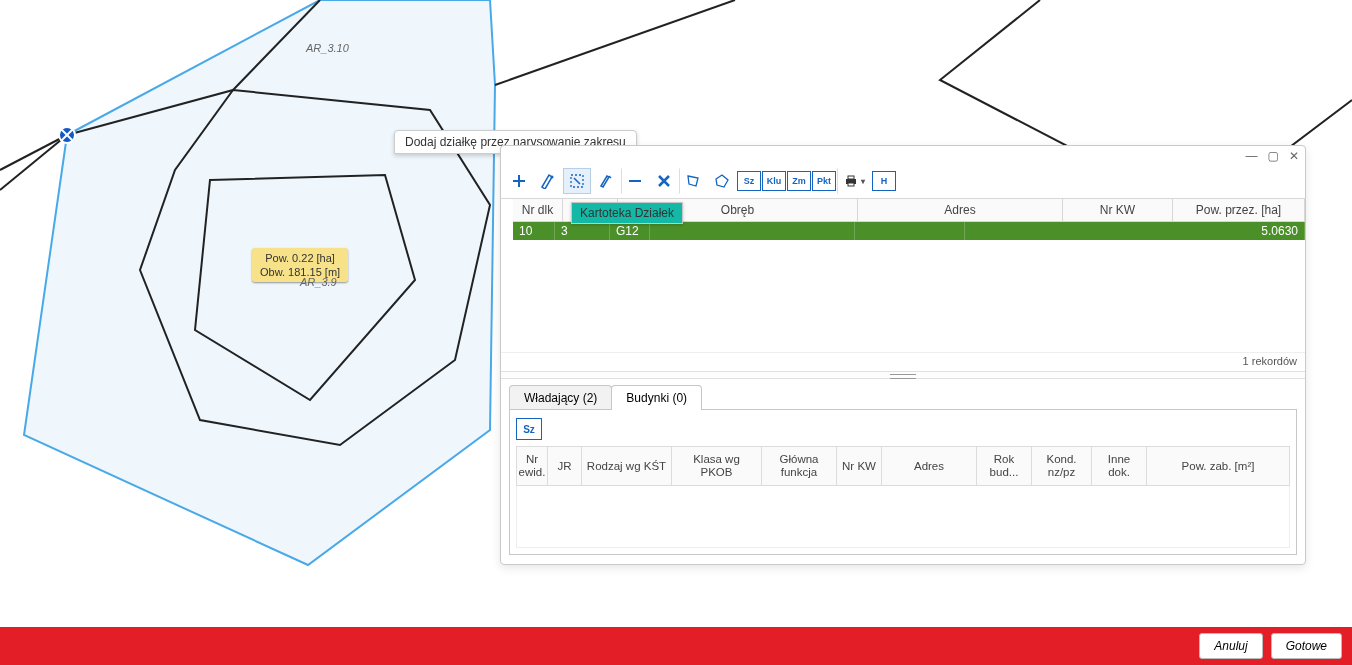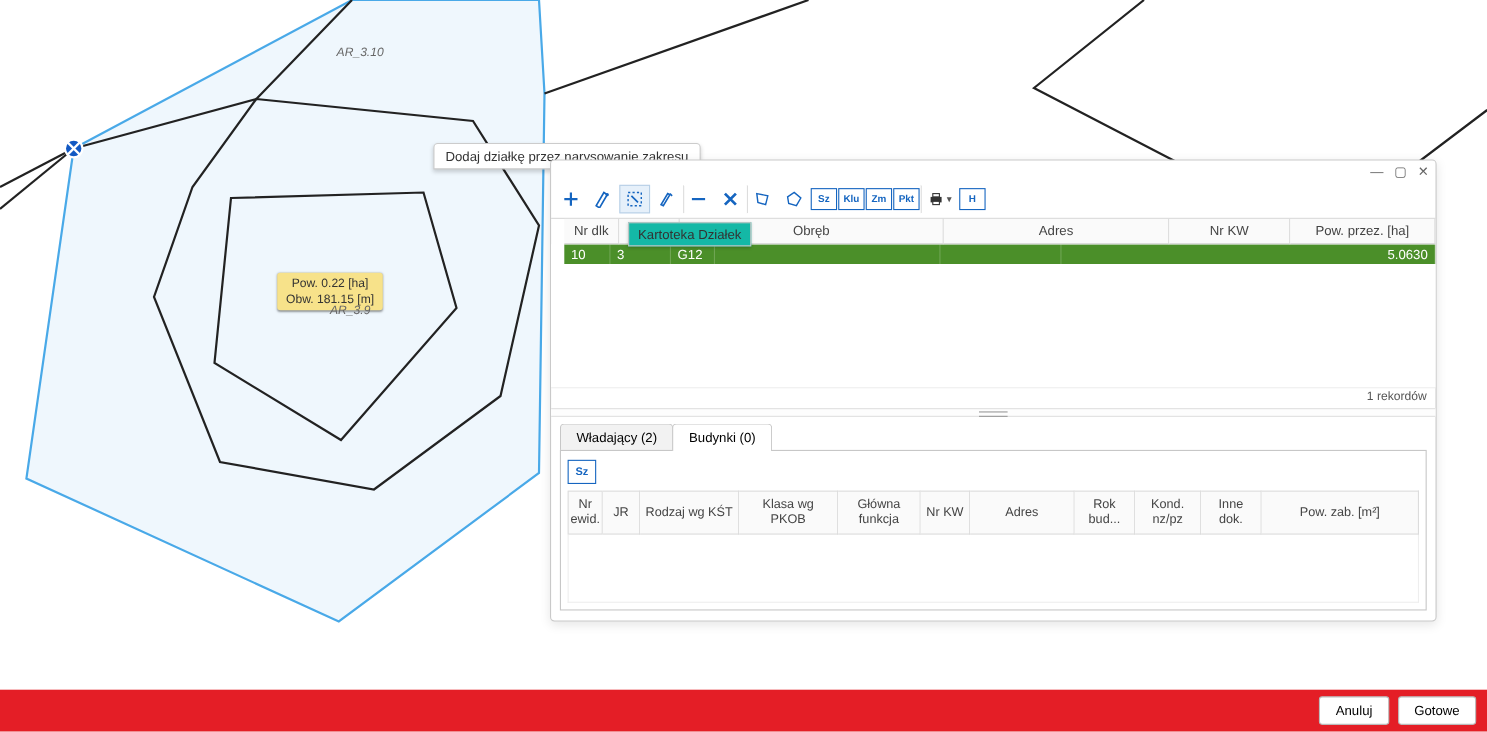--- a/index.html
+++ b/index.html
@@ -229,20 +229,21 @@
     padding-right: 10px;
   }
   .bottom-bar button {
     background: #fff;
     border: 1px solid #bbb;
     border-radius: 3px;
     padding: 5px 14px;
     font-size: 12px;
     font-family: inherit;
     cursor: pointer;
+    font-style: italic;
   }
 </style>
 </head>
 <body>
 
 <div class="map-area">
   <svg width="1352" height="625" style="position:absolute;left:0;top:0">
 
     <polygon points="67,135 320,0 490,0 495,85 490,430 308,565 24,435" fill="#e5f1fb" fill-opacity="0.6" stroke="#49a9e8" stroke-width="2"></polygon>
 

